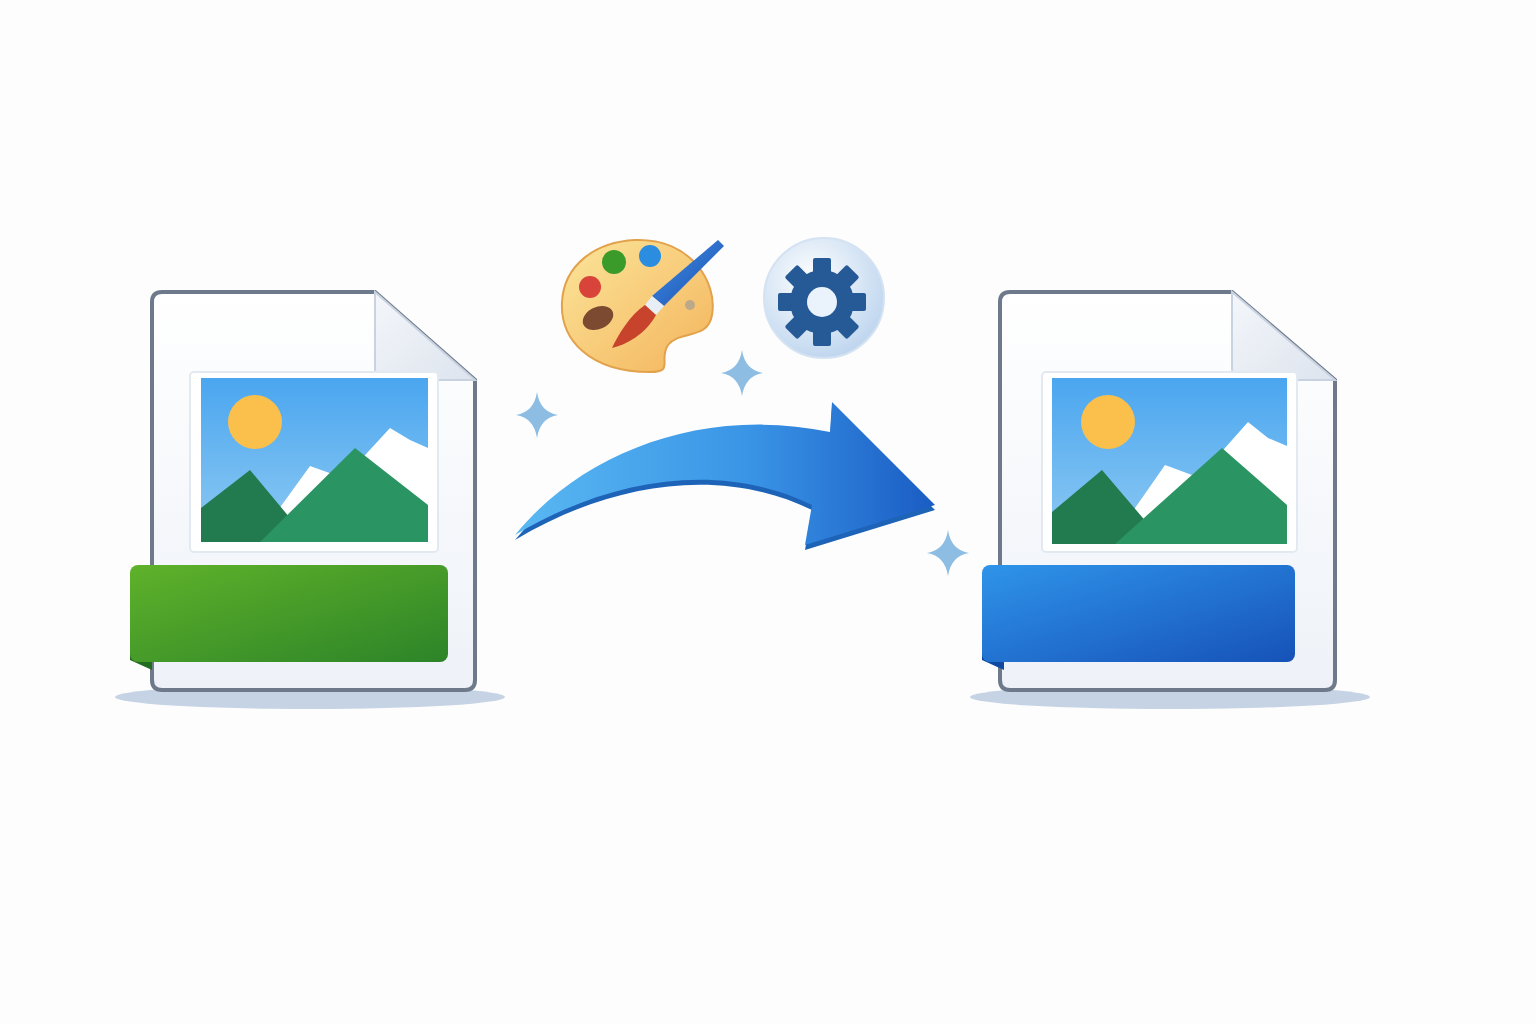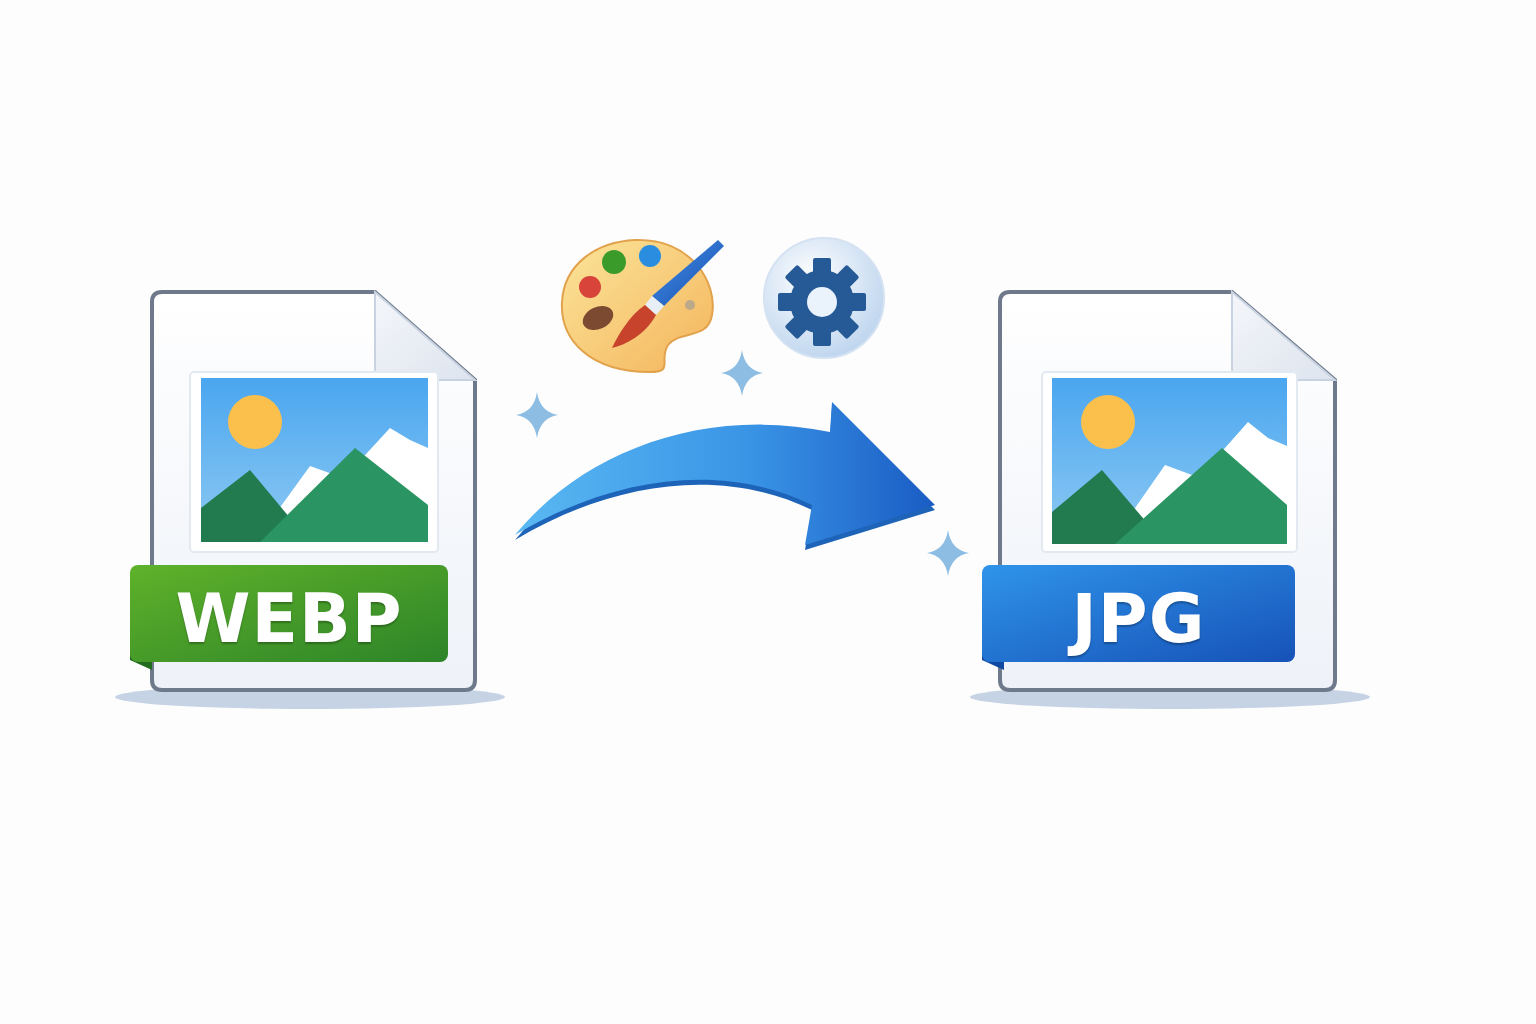--- a/index.html
+++ b/index.html
@@ -61,21 +61,20 @@
     <circle cx="145" cy="142" r="27" fill="#fbc04c"></circle>
     <path d="M175,262 L280,148 L300,160 L318,168 L318,262 Z" fill="#ffffff"></path>
     <path d="M145,262 L200,186 L225,195 L250,185 L280,160 L318,210 L318,262 Z" fill="#ffffff"></path>
     <path d="M91,262 L91,228 L140,190 L200,262 Z" fill="#227a4f"></path>
     <path d="M150,262 L245,168 L318,225 L318,262 Z" fill="#2b9463"></path>
 
     <path d="M20,340 L20,380 L42,390 L42,382 Z" fill="#226c1f"></path>
 
     <rect x="20" y="285" width="318" height="97" rx="8" fill="url(#greenBanner)"></rect>
   </svg>
-  <div class="banner-label">WEBP</div>
 </div>
 
 <div class="doc" id="jpg-doc">
   <svg width="420" height="430" viewBox="0 0 420 430">
     <defs>
       <linearGradient id="pageGrad2" x1="0" y1="0" x2="0" y2="1">
         <stop offset="0" stop-color="#ffffff"></stop>
         <stop offset="1" stop-color="#eef2f8"></stop>
       </linearGradient>
       <linearGradient id="skyGrad2" x1="0" y1="0" x2="0" y2="1">
@@ -97,21 +96,20 @@
     <rect x="82" y="92" width="255" height="180" rx="4" fill="#ffffff" stroke="#e3e9f1" stroke-width="2"></rect>
     <rect x="92" y="98" width="235" height="166" fill="url(#skyGrad2)"></rect>
     <circle cx="148" cy="142" r="27" fill="#fbc04c"></circle>
     <path d="M180,264 L288,142 L308,158 L327,166 L327,264 Z" fill="#ffffff"></path>
     <path d="M150,264 L205,185 L232,195 L258,183 L288,160 L327,210 L327,264 Z" fill="#ffffff"></path>
     <path d="M92,264 L92,232 L142,190 L205,264 Z" fill="#227a4f"></path>
     <path d="M155,264 L262,168 L327,225 L327,264 Z" fill="#2b9463"></path>
     <path d="M22,340 L22,380 L44,390 L44,382 Z" fill="#0f4aa0"></path>
     <rect x="22" y="285" width="313" height="97" rx="8" fill="url(#blueBanner)"></rect>
   </svg>
-  <div class="banner-label">JPG</div>
 </div>
 
 <div class="abs" id="tools">
   <svg width="1536" height="1024" viewBox="0 0 1536 1024">
     <defs>
       <linearGradient id="arrowGrad" x1="0" y1="0" x2="1" y2="0">
         <stop offset="0" stop-color="#5ab8f2"></stop>
         <stop offset="0.55" stop-color="#3a95e6"></stop>
         <stop offset="1" stop-color="#1a5cc4"></stop>
       </linearGradient>

